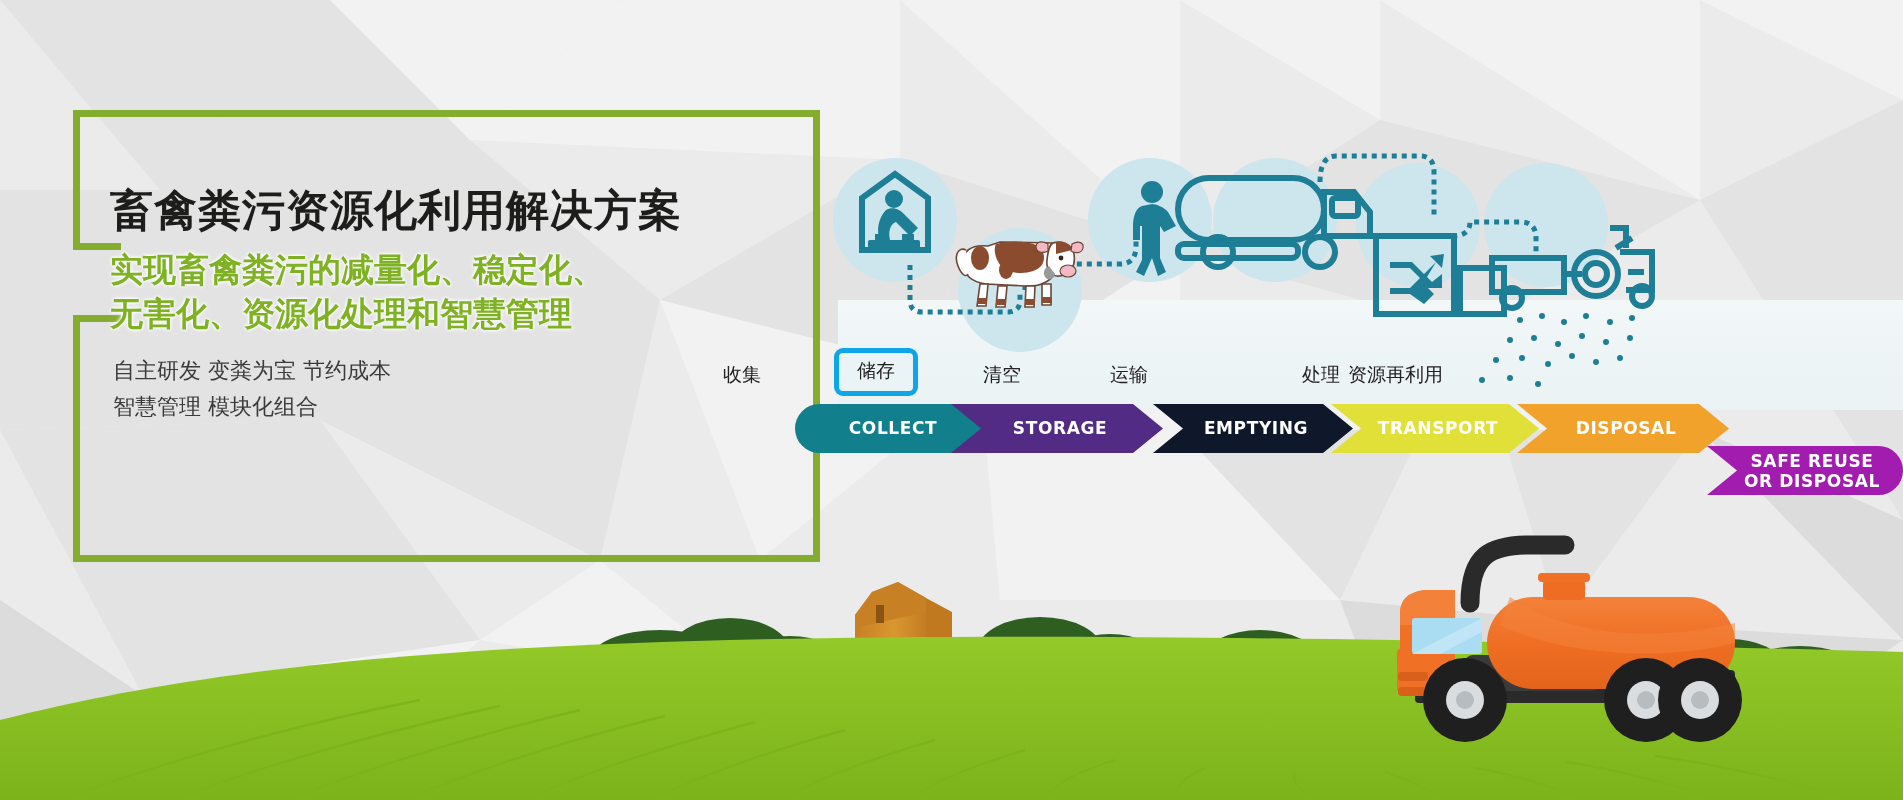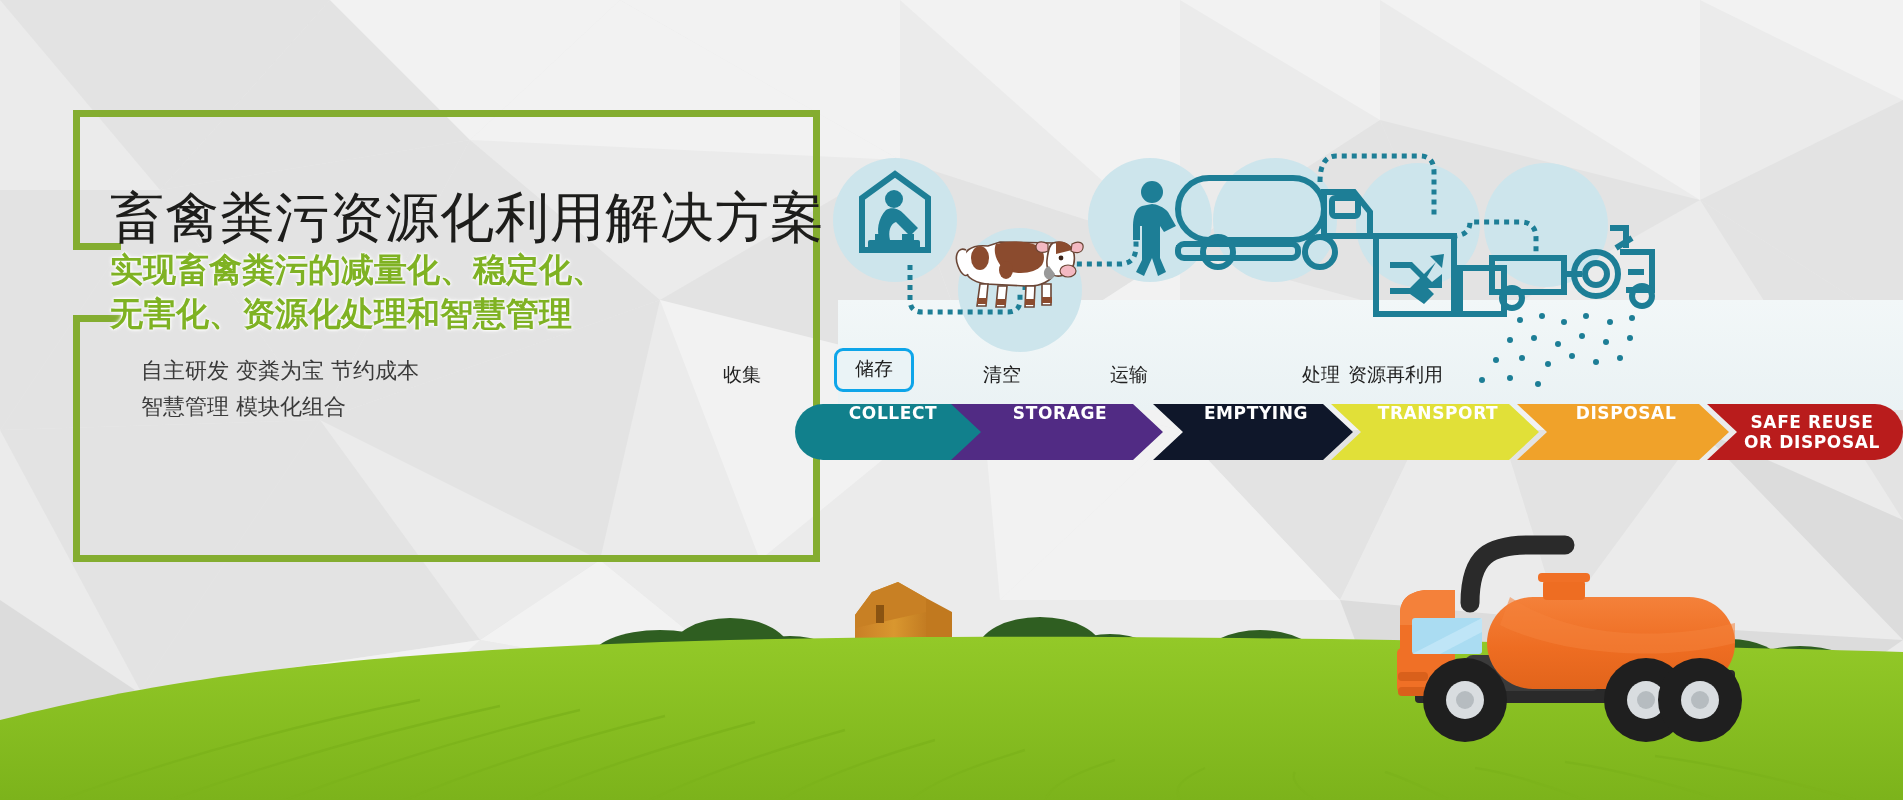--- a/index.html
+++ b/index.html
@@ -27,60 +27,60 @@
   .br-bottom { left:13px;  top:445px;width:747px; height:7px; }
   .br-right  { left:753px; top:0;    width:7px;   height:452px; }
   .br-l1     { left:13px;  top:0;    width:7px;   height:140px; }
   .br-l1b    { left:13px;  top:133px;width:48px;  height:7px; }
   .br-l2     { left:13px;  top:205px;width:7px;   height:247px; }
   .br-l2b    { left:13px;  top:205px;width:48px;  height:7px; }
 
   
   .headline {
     position:absolute; left:110px; top:182px;
-    font-size:54px; font-weight:normal; color:#1d1d1b;
+    font-size:43px; font-weight:bold; color:#1d1d1b;
     letter-spacing:1px; white-space:nowrap;
   }
   .subhead {
     position:absolute; left:110px; top:248px;
     font-size:33px; font-weight:bold; color:#7fb223;
     line-height:44px; white-space:nowrap;
     text-shadow: 0 0 3px #ffffff, 0 0 3px #ffffff, 0 0 5px #ffffff;
   }
   .subhead div { display:block; }
   .keypoints {
     position:absolute; left:113px; top:353px;
-    font-size:22px; color:#3b3b3b; line-height:36px; white-space:nowrap;margin-left:28px;
+    font-size:22px; color:#3b3b3b; line-height:36px; white-space:nowrap;
   }
   .keypoints div { display:block; }
 
   
   .info-panel {
     position:absolute; left:838px; top:300px; width:1065px; height:110px;
     background: linear-gradient(180deg,#f2f7f8 0%, #eaf2f4 100%);
   }
   .info-wrap { position:absolute; left:820px; top:140px; width:1083px; height:280px; }
 
   
   .cn-label {
     position:absolute; font-size:19px; color:#222; white-space:nowrap;
     text-align:left; top:362px;
   }
   .cn-box {
     position:absolute; top:348px;
-    border:3px solid #0ea5e9; border-radius:9px;
+    border:5px solid #0ea5e9; border-radius:9px;
     background:#eaf3f6; padding:5px 18px 7px;
     font-size:19px; color:#222; white-space:nowrap;
   }
 
   
   .chev-bar { position:absolute; left:795px; top:404px; height:56px; width:1108px; }
   .chev {
-    position:absolute; top:0; height:56px;
-    display:flex; justify-content:center;
+    position:absolute; top:0; height:49px;
+    display:flex; align-items:center; justify-content:center;
     color:#fff; font-weight:bold; letter-spacing:.6px;
     font-size:17px; text-align:center; line-height:19px;
   }
   .chev span { position:relative; z-index:2; padding-left:6px; }
 </style>
 </head>
 <body>
 
 <div id="banner">
 
@@ -395,22 +395,22 @@
     <div class="chev" style="left:536px;width:208px;background:#e1e038;
                 clip-path: polygon(0 0, 178px 0, 208px 50%, 178px 100%, 0 100%, 30px 50%);">
       <span>TRANSPORT</span>
     </div>
 
     <div class="chev" style="left:722px;width:212px;background:#f0a22a;
                 clip-path: polygon(0 0, 182px 0, 212px 50%, 182px 100%, 0 100%, 30px 50%);">
       <span>DISPOSAL</span>
     </div>
 
-    <div class="chev" style="left:912px;width:196px;background:#b91c1c;
+    <div class="chev" style="left:912px;width:196px;background:#a21caf;
                 border-radius:0 28px 28px 0;
                 clip-path: polygon(0 0, 196px 0, 196px 100%, 0 100%, 30px 50%);
-                flex-direction:column;">
+                flex-direction:column;margin-top:42px;">
       <span style="padding-left:14px;line-height:20px;">SAFE REUSE</span>
       <span style="padding-left:14px;line-height:20px;">OR DISPOSAL</span>
     </div>
   </div>
 
 </div>
 
 </body></html>

